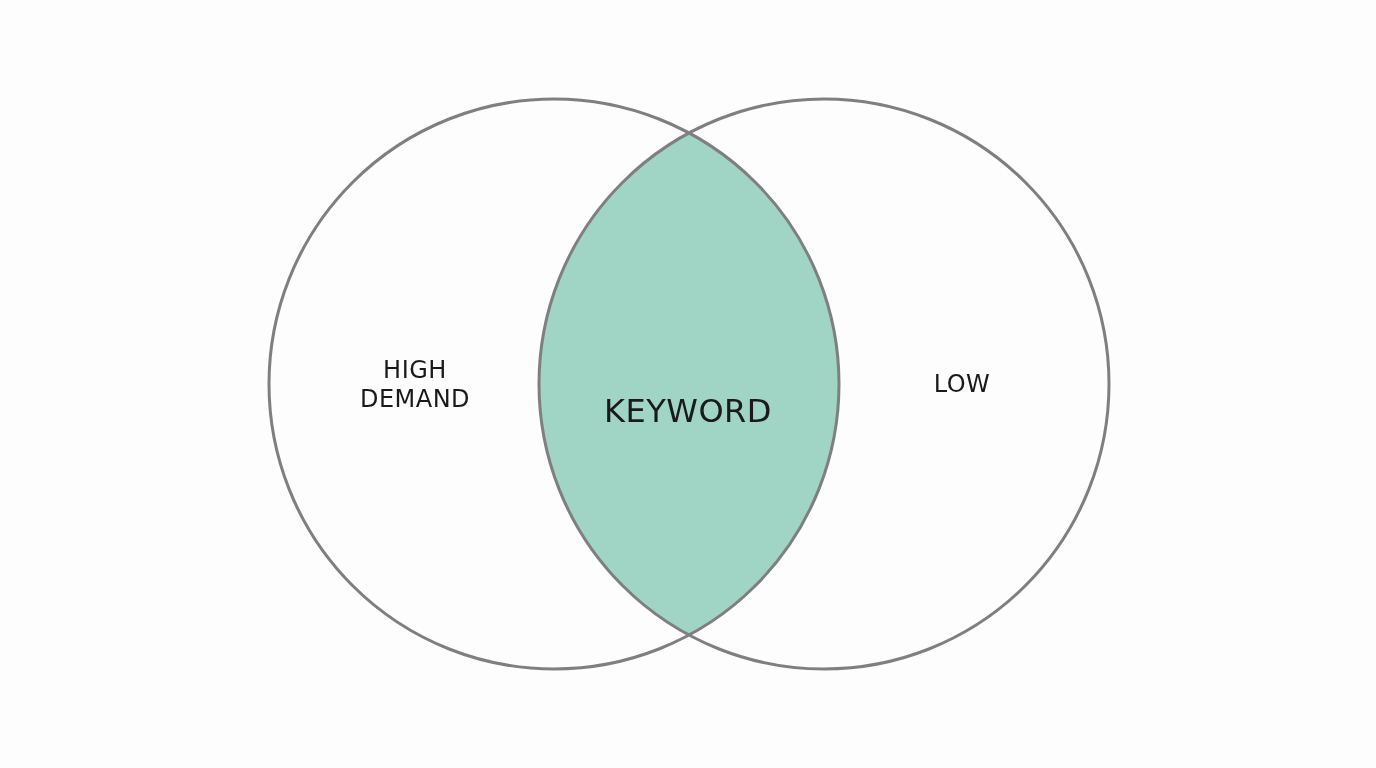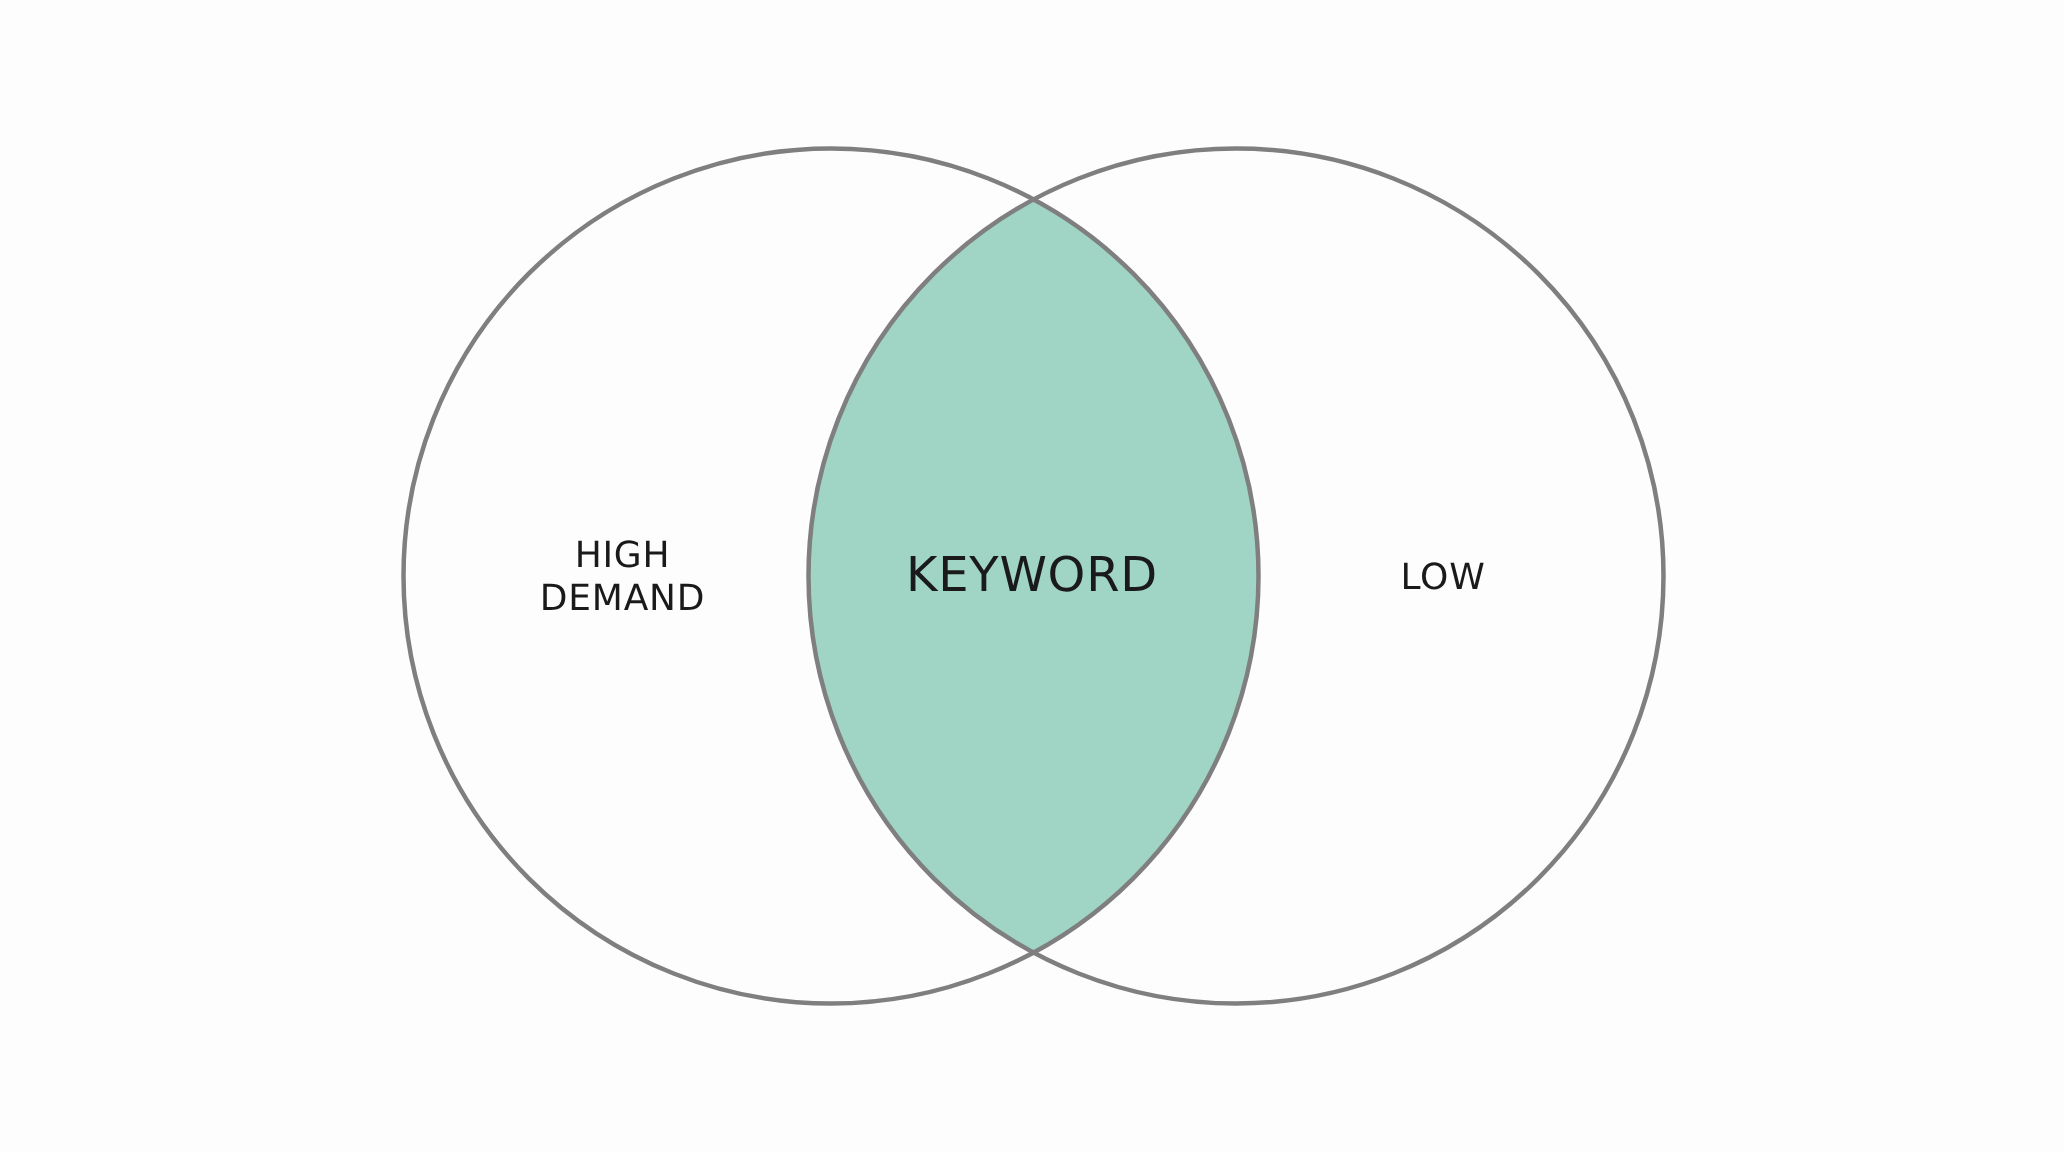--- a/index.html
+++ b/index.html
@@ -9,21 +9,21 @@
       position: absolute;
       font-family: "DejaVu Sans", sans-serif;
       color: #1a1a1a;
       text-align: center;
       line-height: 1.22;
       transform: translate(-50%, -50%);
       white-space: nowrap;
       letter-spacing: 0.5px;
     }
     .label.small { font-size: 24px; }
-    .label.big { font-size: 32px; line-height: 1.3; }
+    .label.big { font-size: 32px; line-height: 1.3; margin-top: 28px; }
     .label span { display: block; text-align: center; }
   </style>
 </head>
 <body>
 
 <svg class="venn" width="1376" height="768" viewBox="0 0 1376 768">
   <defs>
     <clipPath id="clip-left">
       <circle cx="554" cy="384" r="285"></circle>
     </clipPath>

